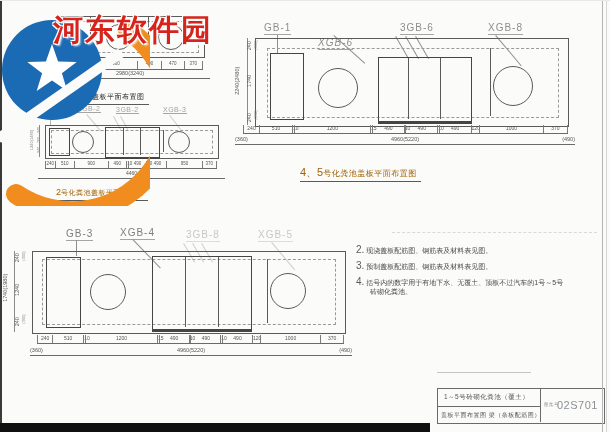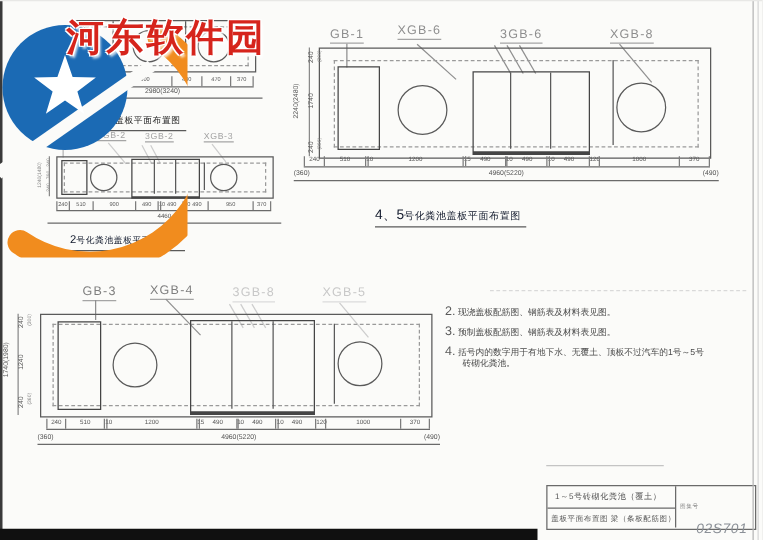--- a/index.html
+++ b/index.html
@@ -22,21 +22,21 @@
   .dimrow span{min-width:0;text-align:center;font-size:5px;color:#565656;line-height:1.4;
        overflow:visible;white-space:nowrap;border-left:1px solid #7c7c7c;}
   .dimrow span:last-child{border-right:1px solid #7c7c7c;}
   .dimrow.tiny span{font-size:4.5px;}
   .dimrow2{position:absolute;border-bottom:1px solid #6a6a6a;display:flex;height:8px;
        justify-content:space-between;font-size:5.5px;color:#565656;line-height:1.3;}
   .dimrow2 span{white-space:nowrap;}
   .rot{position:absolute;transform:rotate(-90deg);font-size:5.5px;color:#565656;
        white-space:nowrap;text-align:center;line-height:1;}
   .rot.t4{font-size:4px;color:#8a8a8a;}
-  .caption{position:absolute;color:#0f172a;border-bottom:1px solid #5a5a5a;
+  .caption{position:absolute;color:#a16207;border-bottom:1px solid #5a5a5a;
        white-space:nowrap;padding:0 4px 1px 0;line-height:1.1;}
   .caption .big{font-size:11px;}
   .caption .sm{font-size:8px;letter-spacing:.5px;}
   .note{position:absolute;font-size:7px;color:#4a4a4a;white-space:nowrap;line-height:1.1;}
   .note .n{font-size:10px;color:#5a5a5a;margin-right:2px;}
   .wm-title{position:absolute;font-size:30px;font-weight:bold;color:#d6241c;letter-spacing:2px;
        white-space:nowrap;z-index:32;
        text-shadow:-1px -1px 0 #fff,1px -1px 0 #fff,-1px 1px 0 #fff,1px 1px 0 #fff,2px 2px 2px rgba(255,255,255,.8);}
   .wm-url{position:absolute;font-size:19px;font-weight:bold;color:#12a120;letter-spacing:1px;
        white-space:nowrap;z-index:32;
@@ -113,21 +113,21 @@
     <div class="dimrow2" style="left:8px;top:75px;width:187px;justify-content:center;font-size:5px;">
       <span>4460</span>
     </div>
     <div class="caption" style="left:26px;top:86px;">
       <span class="big" style="font-size:9px;">2</span><span class="sm" style="font-size:7px;">号化粪池盖板平面布置图</span>
     </div>
   </div>
 
   <div class="abs" style="left:230px;top:20px;width:355px;height:168px;">
     <span class="lbl" style="left:34px;top:3px;">GB-1</span>
-    <span class="lbl" style="left:88px;top:0;">XGB-6</span>
+    <span class="lbl" style="left:88px;top:18px;font-style:italic;">XGB-6</span>
     <span class="lbl" style="left:170px;top:3px;">3GB-6</span>
     <span class="lbl" style="left:258px;top:3px;">XGB-8</span>
     <div class="vline" style="left:47px;top:15px;height:19px;background:#8f8f8f;"></div>
     <div class="leader" style="left:104px;top:15px;width:42px;transform:rotate(42deg);"></div>
     <div class="leader" style="left:166px;top:16px;width:26px;transform:rotate(60deg);"></div>
     <div class="leader" style="left:176px;top:16px;width:26px;transform:rotate(60deg);"></div>
     <div class="leader" style="left:186px;top:16px;width:26px;transform:rotate(60deg);"></div>
     <div class="leader" style="left:266px;top:15px;width:40px;transform:rotate(50deg);"></div>
     <div class="rect" style="left:25px;top:18px;width:312px;height:87px;"></div>
     <div class="dashedr" style="left:37px;top:28px;width:290px;height:68px;"></div>
@@ -236,21 +236,21 @@
   </div>
 
   <div class="abs" style="left:437px;top:372px;width:168px;height:52px;">
     <div class="hline" style="left:0;top:0;width:94px;background:#c4c4c4;"></div>
     <div class="rect" style="left:0;top:16px;width:166px;height:34px;border-color:#6a6a6a;"></div>
     <div class="hline" style="left:1px;top:34px;width:102px;background:#6a6a6a;"></div>
     <div class="vline" style="left:103px;top:17px;height:33px;background:#6a6a6a;"></div>
     <span class="tb-text" style="left:7px;top:21px;font-size:6.5px;">1～5号砖砌化粪池（覆土）</span>
     <span class="tb-text" style="left:4px;top:39px;font-size:6px;">盖板平面布置图 梁（条板配筋图）</span>
     <span class="tb-text" style="left:107px;top:30px;font-size:4.5px;color:#8a8a8a;">图集号</span>
-    <span class="tb-text" style="left:120px;top:45px;font-size:11px;color:#8b9097;letter-spacing:.5px;font-style:italic;">02S701</span>
+    <span class="tb-text" style="left:120px;top:27px;font-size:11px;color:#8b9097;letter-spacing:.5px;">02S701</span>
   </div>
 
   <div class="abs" style="left:0;top:0;width:2px;height:432px;background:#3a3a3a;"></div>
   <div class="abs" style="left:0;top:423px;width:430px;height:9px;background:#101010;"></div>
   <div class="abs" style="left:602px;top:0;width:1px;height:432px;background:#b5b5b5;"></div>
   <div class="abs" style="left:606px;top:0;width:1px;height:432px;background:#d6d6d6;"></div>
   <div class="abs" style="left:0;top:0;width:610px;height:1px;background:#e8e8e6;"></div>
 
   <div class="abs" style="left:0;top:0;width:330px;height:220px;z-index:30;pointer-events:none;">
     <svg style="position:absolute;left:0;top:6px;" width="150" height="200" viewBox="0 0 150 200">

